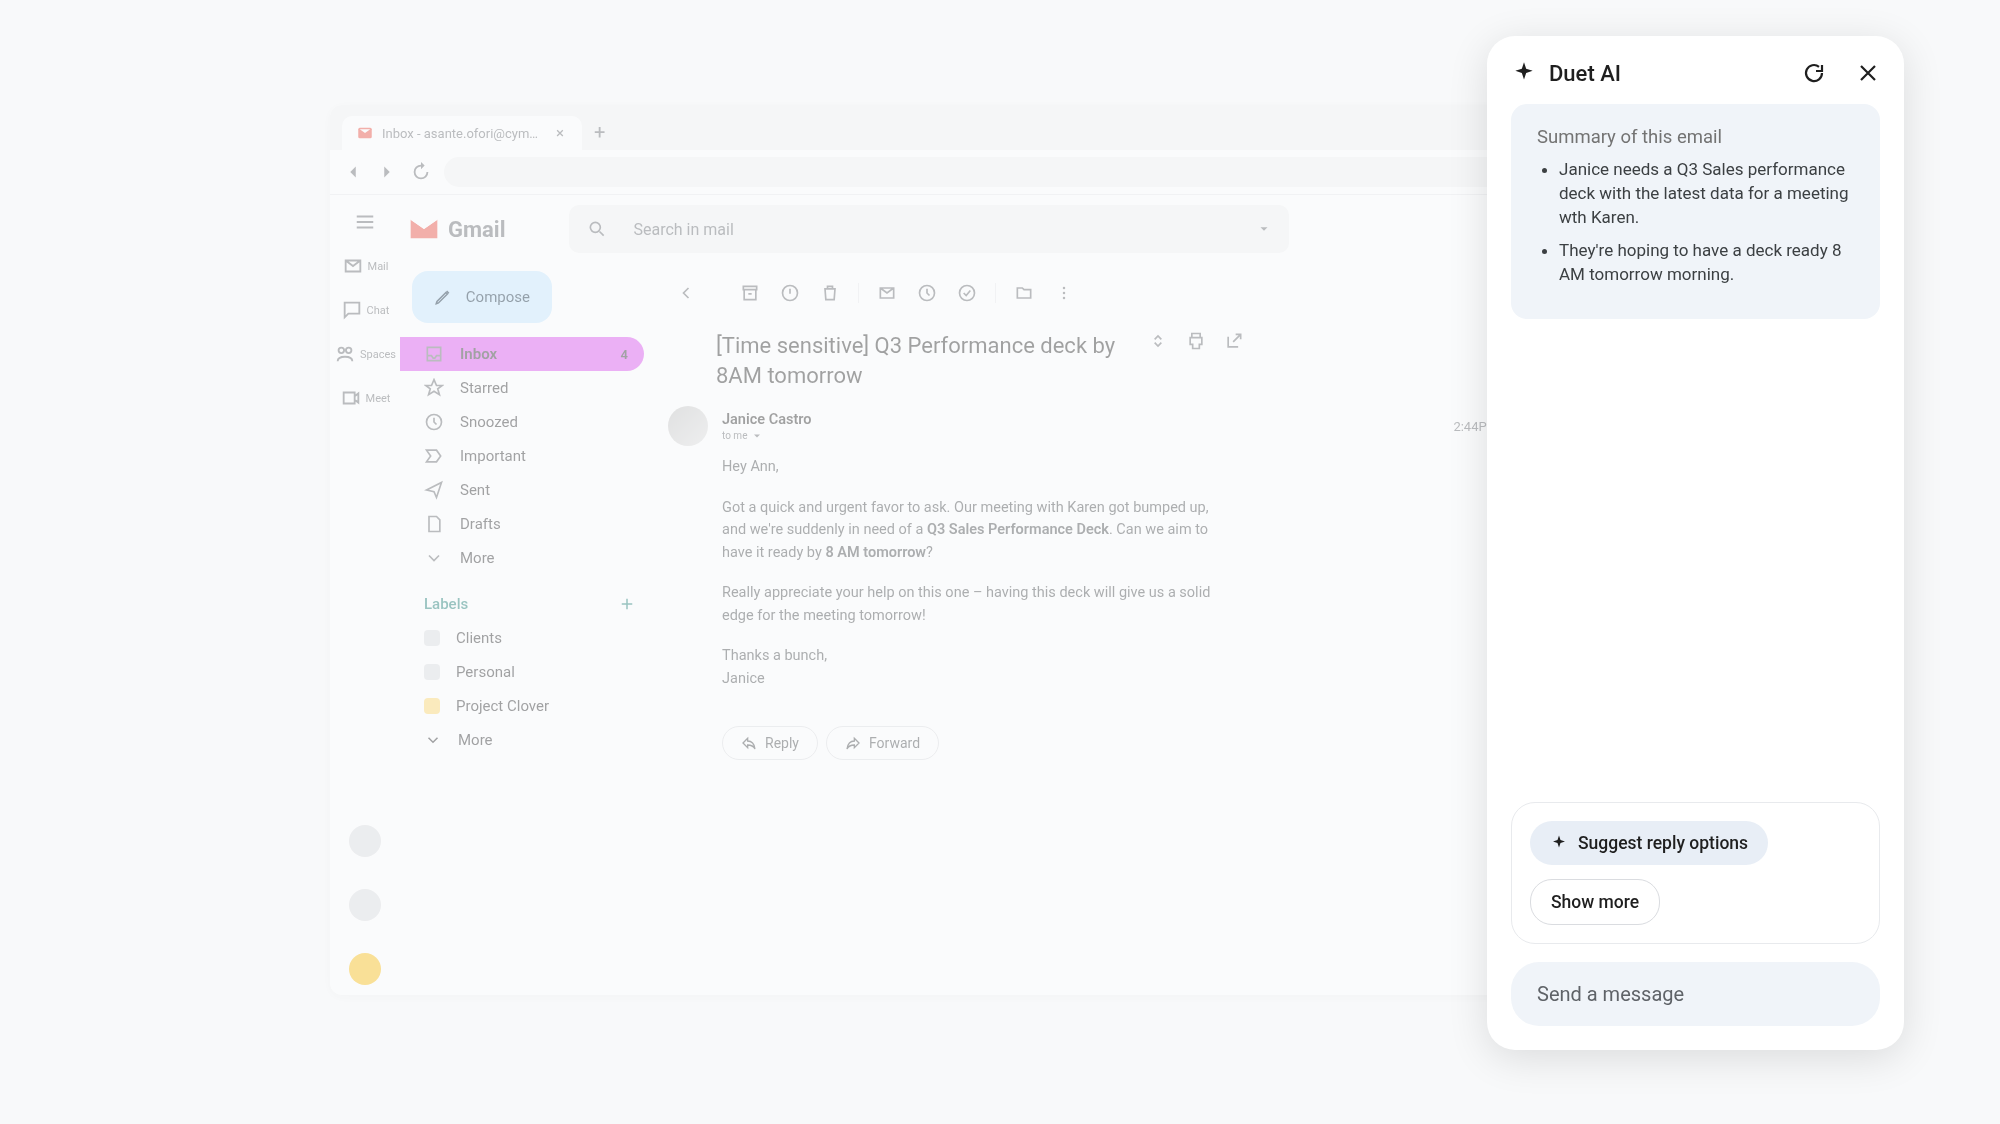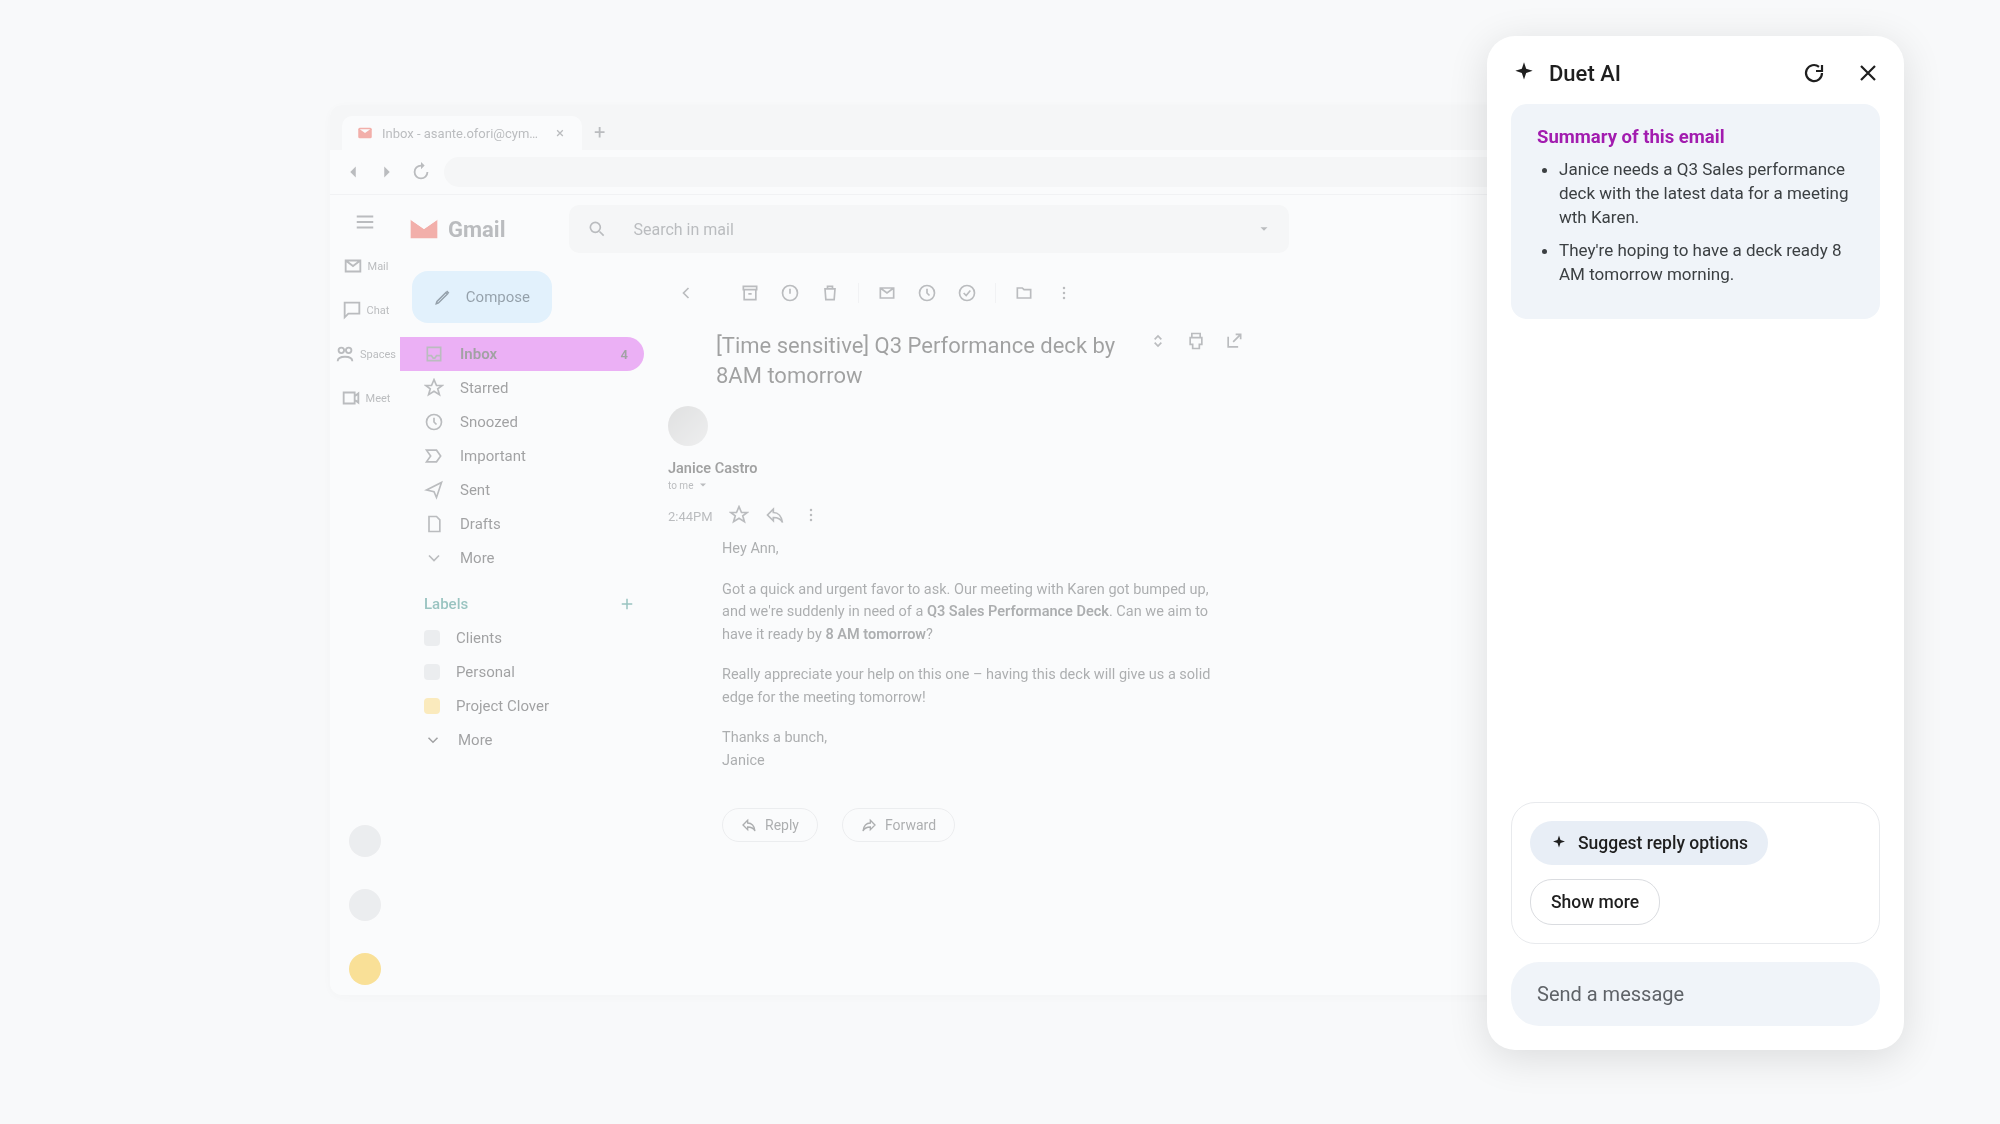--- a/index.html
+++ b/index.html
@@ -173,33 +173,33 @@
 }
 .tb-icon { width:20px; height:20px; padding: 8px; box-sizing: content-box; display:flex;align-items:center;justify-content:center; }
 .tb-sep { width:1px; height:20px; background:#e8eaed; margin: 0 6px; }
 .tb-pager { margin-left:auto; font-size:13px; display:flex; align-items:center; gap:12px; }
 
 .subject-row { display:flex; align-items:flex-start; padding: 8px 0 16px 48px; gap:12px;}
 .subject { font-size: 22px; color:#1f1f1f; line-height:1.35; flex: 1; max-width: 420px;}
 .subj-actions { display:flex; gap:18px; color:#5f6368; }
 .subj-actions svg { width:20px; height:20px; }
 
-.msg-header { display:flex; gap:14px; align-items:flex-start; padding-bottom: 10px; flex-direction: column;}
+.msg-header { display:flex; gap:14px; align-items:center; padding-bottom: 10px;}
 .avatar-circle { width:40px; height:40px; border-radius:50%; background:linear-gradient(135deg,#bdbdbd,#e0e0e0); flex-shrink:0;}
 .sender-block { flex:1; }
 .sender-name { font-weight:600; font-size:14.5px; color:#1f1f1f; }
 .to-line { font-size:10px; color:#5f6368; display:flex; align-items:center; gap:4px; margin-top:2px;}
 .meta-actions { display:flex; align-items:center; gap:16px; color:#5f6368; font-size:13px;}
 .meta-actions svg { width:20px; height:20px; }
 
 .msg-body { padding-left: 54px; font-size:14.5px; color:#3c4043; line-height:1.55; max-width: 560px;}
 .msg-body p { margin-bottom: 18px; }
 .msg-body .strong { font-weight:600; }
 
-.reply-row { padding: 18px 0 0 54px; display:flex; gap:24px; }
+.reply-row { padding: 18px 0 0 54px; display:flex; gap:8px; }
 .pill-btn {
   border:1px solid #dadce0;
   border-radius: 20px;
   padding: 8px 18px;
   font-size:14px;
   color:#3c4043;
   display:flex;
   align-items:center;
   gap:8px;
   background:#fff;
@@ -227,21 +227,21 @@
 }
 .duet-spark { width:26px; height:26px; }
 .duet-title { font-size: 22px; font-weight:500; color:#1f1f1f; flex:1;}
 .duet-hbtn { width:24px; height:24px; color:#1f1f1f; }
 
 .summary-card {
   background: #f0f4f9;
   border-radius: 16px;
   padding: 22px 26px 22px 26px;
 }
-.summary-title { font-weight:700; font-size:18.5px; color:#a21caf; margin-bottom:10px;}
+.summary-title { font-weight:400; font-size:18.5px; color:#737373; margin-bottom:10px;}
 .summary-list { list-style: disc; padding-left: 22px; }
 .summary-list li { font-size:17px; color:#3c4043; line-height:1.4; margin-bottom:10px;}
 
 .duet-spacer { flex:1; }
 
 .suggest-area {
   border: 1px solid #e8eaed;
   border-radius: 24px;
   padding: 18px;
   display:flex;

